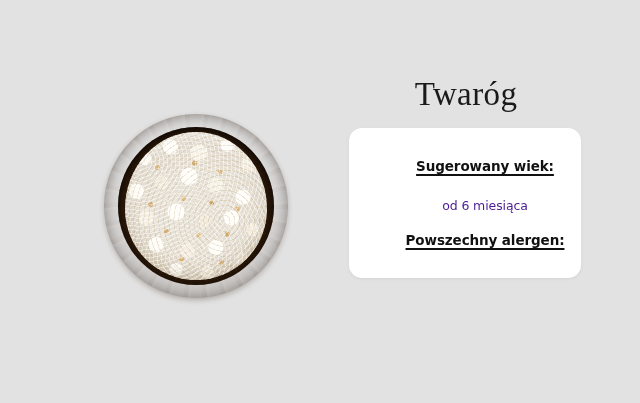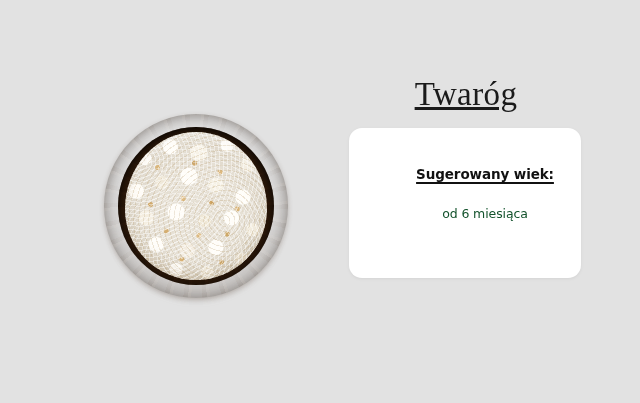--- a/index.html
+++ b/index.html
@@ -203,21 +203,20 @@
     left: 340px;
     top: 74px;
     width: 252px;
     text-align: center;
     font-family: "Liberation Serif", "DejaVu Serif", serif;
     font-size: 33px;
     line-height: 40px;
     font-weight: 400;
     color: #1a1a1a;
     letter-spacing: .4px;
-    text-decoration: underline;
   }
 
   .info-card {
     position: absolute;
     left: 349px;
     top: 128px;
     width: 232px;
     height: 150px;
     background: #ffffff;
     border-radius: 13px;
@@ -246,21 +245,21 @@
     text-underline-offset: 2.5px;
     text-decoration-thickness: 1.6px;
     letter-spacing: -0.1px;
   }
 
   .info-value {
     margin-top: 24px;
     font-family: "DejaVu Sans", "Liberation Sans", sans-serif;
     font-size: 12.5px;
     font-weight: 400;
-    color: #14532d;
+    color: #4c1d95;
     letter-spacing: -0.1px;
   }
 </style>
 </head>
 <body>
 
 <div id="infographic">
 
   <div class="photo-area">
     <div class="bowl-wrap">
@@ -276,17 +275,18 @@
   <div class="title">Twaróg</div>
 
   <div class="info-card">
 
     <div class="info-block">
       <div class="info-label">Sugerowany wiek:</div>
       <div class="info-value">od 6 miesiąca</div>
     </div>
 
     <div class="info-block">
+      <div class="info-label">Powszechny alergen:</div>
     </div>
 
   </div>
 
 </div>
 
 </body></html>

